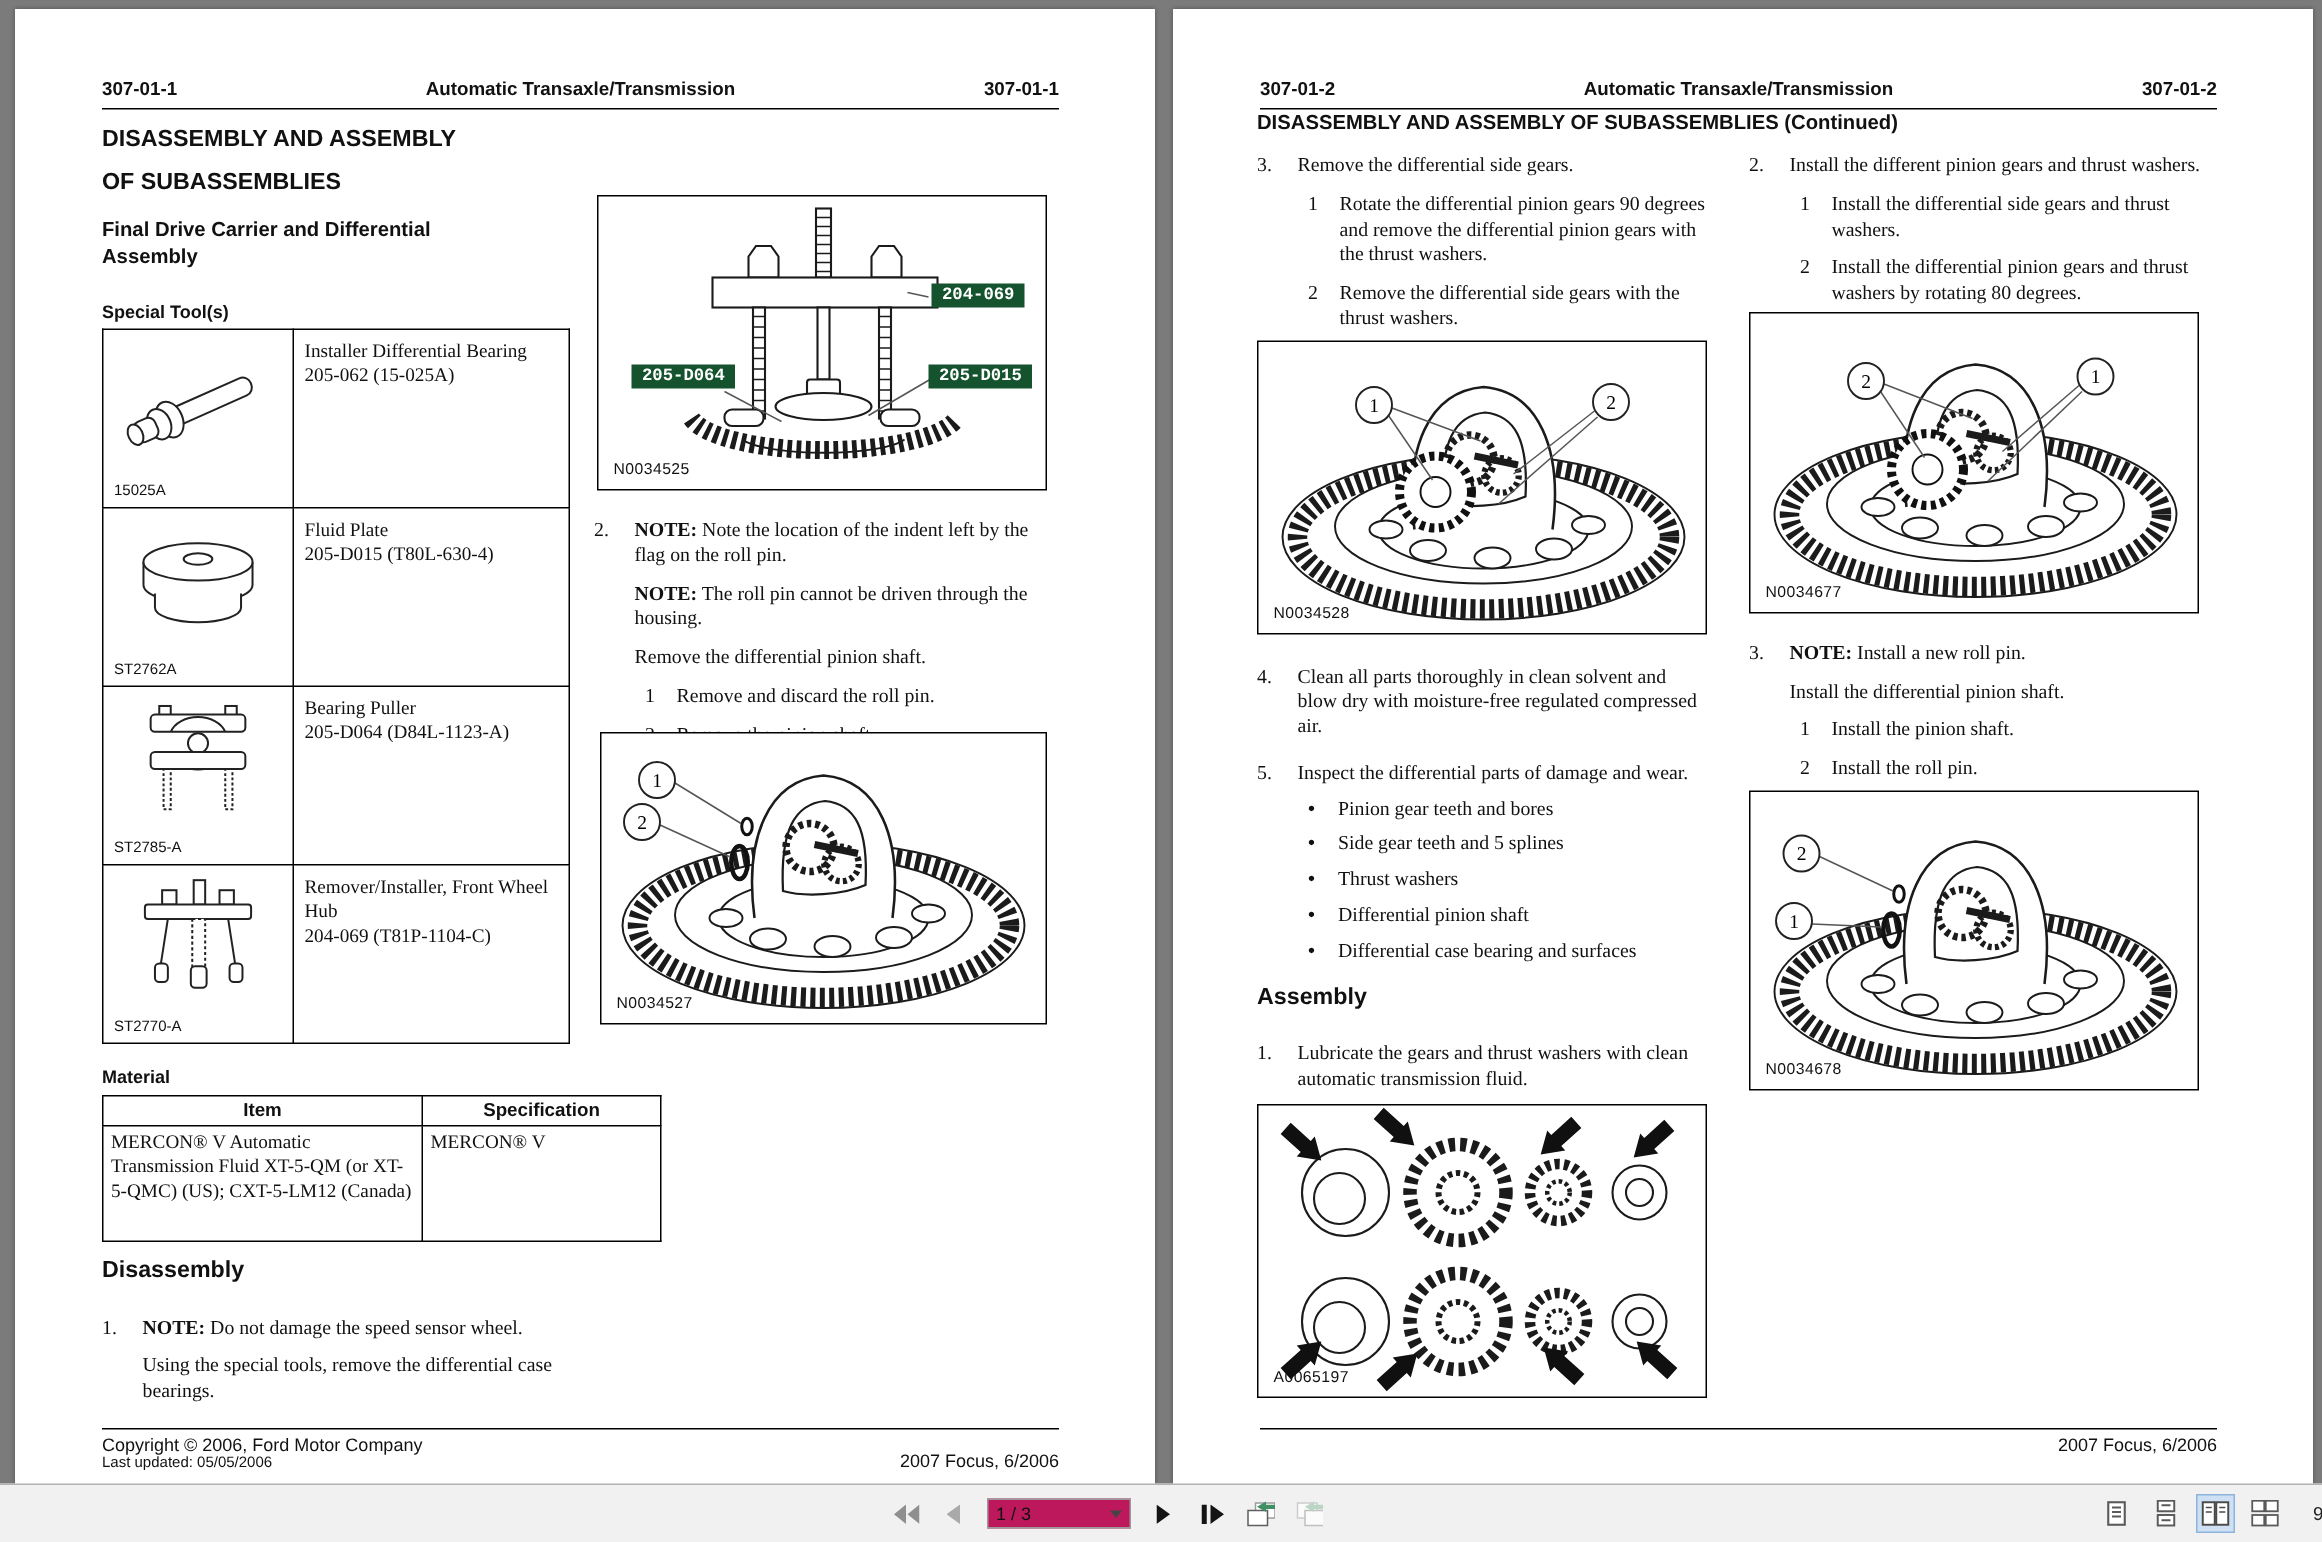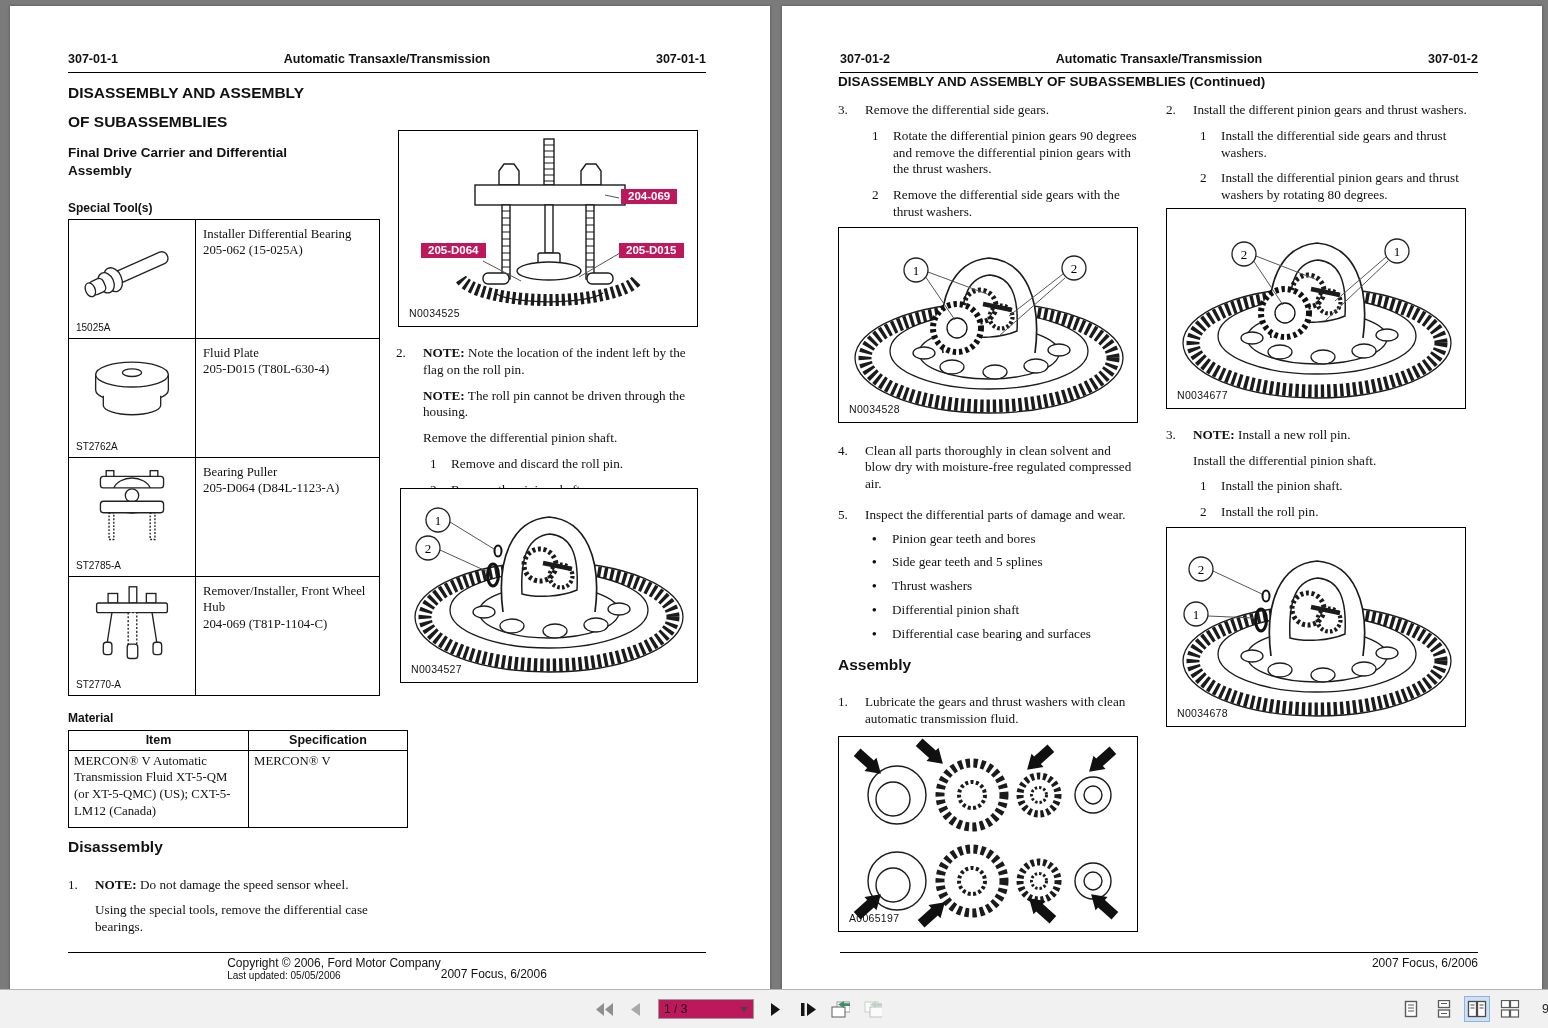--- a/index.html
+++ b/index.html
@@ -11,21 +11,21 @@
   }
   .page{position:absolute;top:6px;height:984px;background:#fff;box-shadow:0 0 3px rgba(0,0,0,.35);}
   #page1{left:10px;width:760px;}
   #page2{left:782px;width:760px;}
 
   
   .phead{position:absolute;left:58px;right:64px;top:46px;display:flex;justify-content:space-between;
          font-family:Liberation Sans, sans-serif;font-weight:bold;font-size:12.5px;}
   .hrule{position:absolute;left:58px;right:64px;top:66px;border-top:1.7px solid #000;}
   .pfoot{position:absolute;left:58px;right:64px;top:946px;border-top:1.7px solid #000;padding-top:3px;
-         display:flex;justify-content:center;align-items:flex-end;
+         display:flex;justify-content:space-between;align-items:flex-end;
          font-family:"Liberation Sans",sans-serif;}
   .pfoot .fl1{font-size:12px;}
   .pfoot .fl2{font-size:10px;}
   .pfoot .fr{font-size:12px;}
 
   
   .colL1{position:absolute;left:58px;top:78px;width:312px;}
   .colL2{position:absolute;left:56px;top:96px;width:300px;}
   .colR2{position:absolute;left:384px;top:96px;width:302px;}
 
@@ -38,21 +38,21 @@
   .h1c{position:absolute;left:56px;top:68px;width:640px;
        font-family:"Liberation Sans",sans-serif;font-weight:bold;font-size:13.5px;}
 
   
   table.tools{border-collapse:collapse;width:312px;margin:0 0 15px;}
   table.tools td{border:1.2px solid #000;vertical-align:top;}
   td.timg{width:120px;height:112px;position:relative;padding:3px;}
   td.timg svg{display:block;margin:2px auto 0;}
   .tlabel{position:absolute;left:7px;bottom:5px;font-family:"Liberation Sans",sans-serif;font-size:10px;}
   td.tdesc{padding:6px 7px;font-size:12.8px;line-height:1.3;}
-  table.matt{border-collapse:collapse;width:340px;margin:0 0 10px;}
+  table.matt{border-collapse:collapse;width:373px;margin:0 0 10px;}
   table.matt th{border:1.2px solid #000;font-family:"Liberation Sans",sans-serif;font-size:12.5px;height:17px;}
   table.matt td{border:1.2px solid #000;vertical-align:top;font-size:12.8px;line-height:1.3;padding:2px 5px;height:72px;}
   td.spec{width:148px;margin-left:24px;}
 
   
   .step{display:flex;font-size:13.2px;line-height:1.27;}
   .step .sn{width:27px;flex:none;}
   .step .sb{flex:1;}
   .np{margin-bottom:9px;}
   .sub{display:flex;margin-top:9px;padding-left:7px;}
@@ -63,21 +63,21 @@
   .mt20{margin-top:20px;}
   .mt18{margin-top:18px;}
   .mt14{margin-top:14px;}
   .asmh{font-family:"Liberation Sans",sans-serif;font-weight:bold;font-size:15.5px;margin:14px 0 20px;}
 
   
   .fig{position:absolute;border:1.3px solid #000;background:#fff;}
   .figf{position:relative;border:1.3px solid #000;background:#fff;width:298px;}
   .fig svg,.figf svg{display:block;width:100%;height:100%;}
   .figcap{position:absolute;left:10px;bottom:7px;font-family:"Liberation Sans",sans-serif;font-size:10.5px;letter-spacing:.3px;}
-  .plabel{position:absolute;background:#be185d;color:#fff;font-family:Liberation Sans, sans-serif;
+  .plabel{position:absolute;background:#14532d;color:#fff;font-family:Liberation Mono, monospace;
           font-weight:bold;font-size:11.5px;padding:1px 7px 2px;}
   #fig1{left:388px;top:124px;width:298px;height:195px;}
   #step2blk{position:absolute;left:386px;top:339px;width:302px;}
   #fig2{left:390px;top:482px;width:296px;height:193px;}
   #figA{height:194px;margin-top:6px;}
   #figD{height:194px;margin-top:8px;}
   #figB{height:199px;margin-top:4px;}
   #figC{height:198px;margin-top:6px;}
   .cotext{font-size:13px;font-family:"Liberation Serif",serif;}
 

